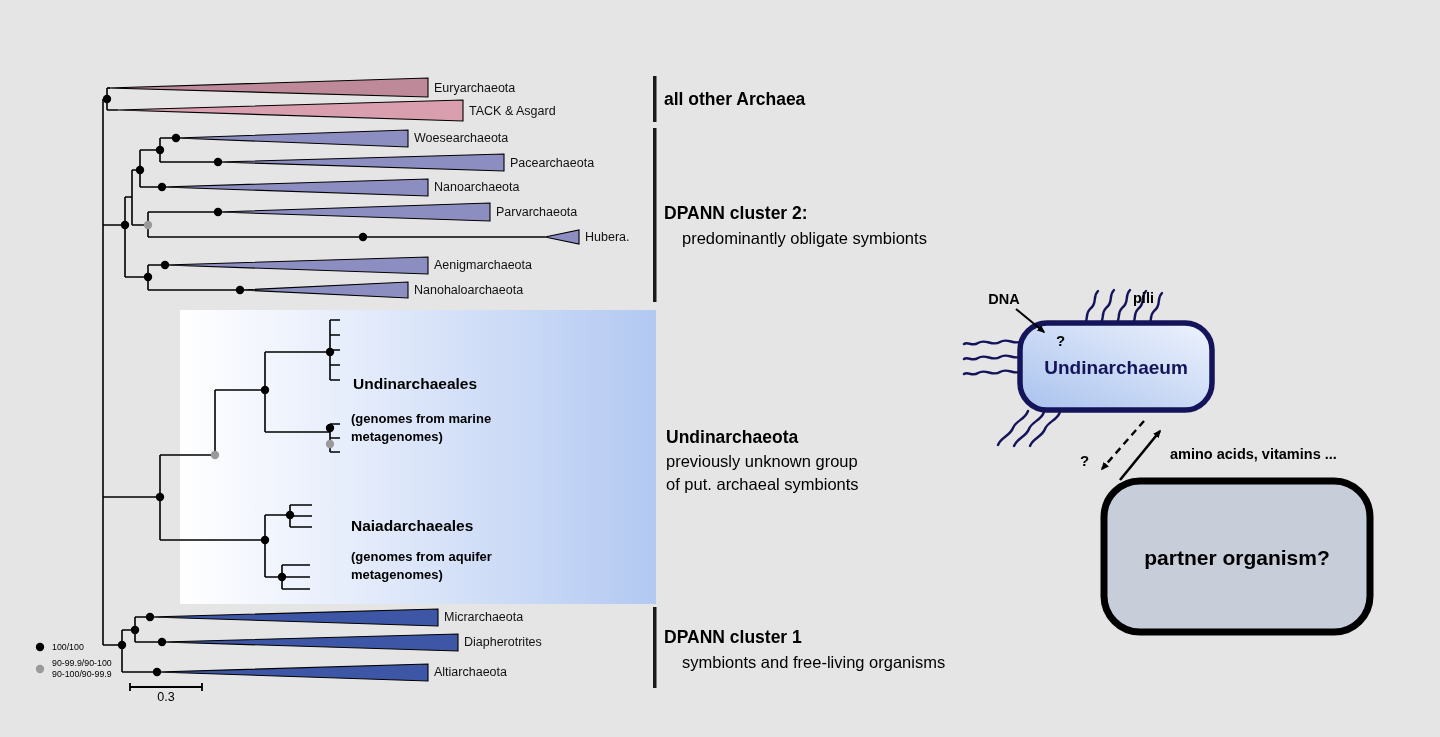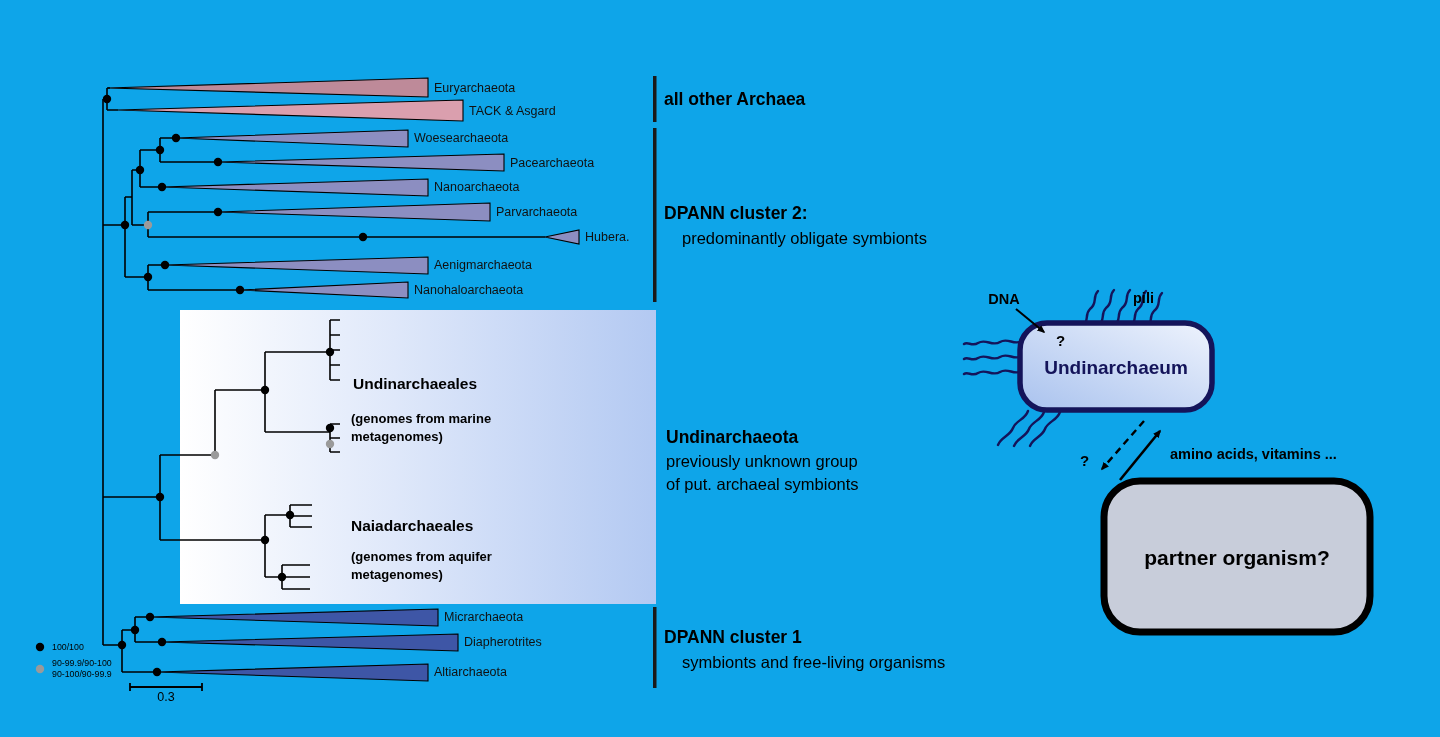--- a/index.html
+++ b/index.html
@@ -1,16 +1,16 @@
 <!DOCTYPE html>
 <html><head>
 <meta charset="utf-8">
 <style>
   html,body{margin:0;padding:0;background:#ffffff;}
-  .fig{position:relative;width:1440px;height:737px;background:#0ea5e9;overflow:hidden;}
+  .fig{position:relative;width:1440px;height:737px;background:#e5e5e5;overflow:hidden;}
   svg{font-family:"Liberation Sans","DejaVu Sans",sans-serif;}
   .branch{stroke:#000;stroke-width:1.6;fill:none;}
   .tri{stroke:#000;stroke-width:1.1;}
   .tip{font-size:12.5px;fill:#111;}
   .grp-title{font-size:17.5px;font-weight:bold;fill:#000;}
   .grp-sub{font-size:16.5px;fill:#000;}
   .clade-name{font-size:15.5px;font-weight:bold;fill:#000;}
   .clade-desc{font-size:13px;font-weight:bold;fill:#000;}
   .legend-txt{font-size:8.8px;fill:#000;}
   .scale-txt{font-size:12.5px;fill:#000;}

